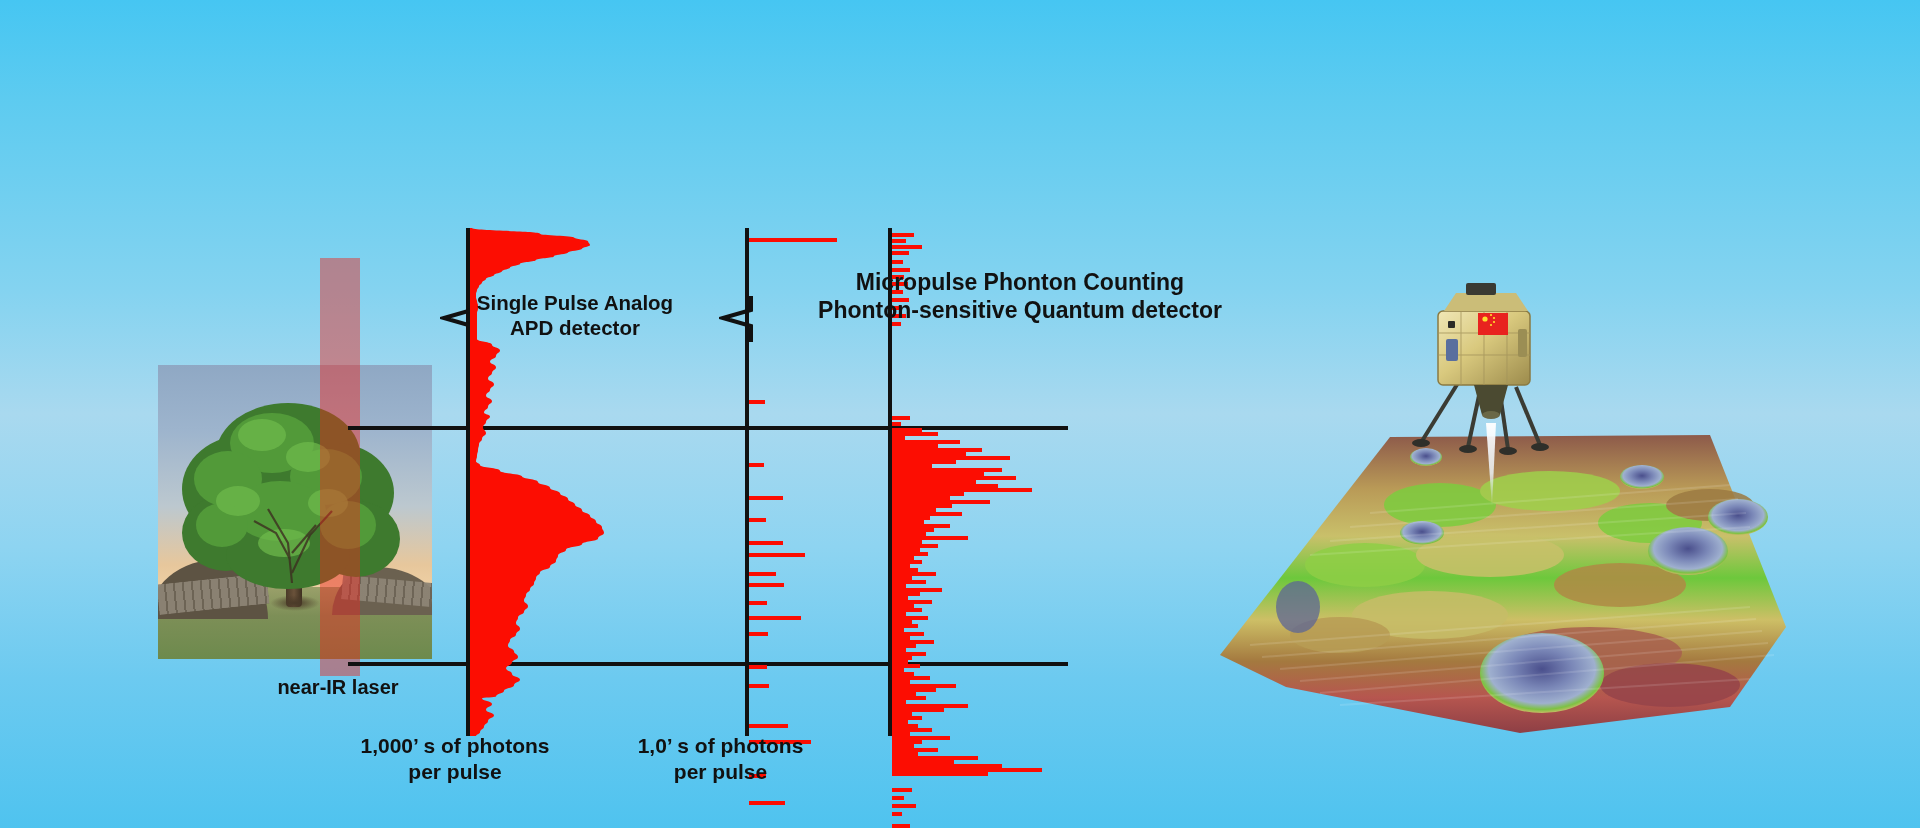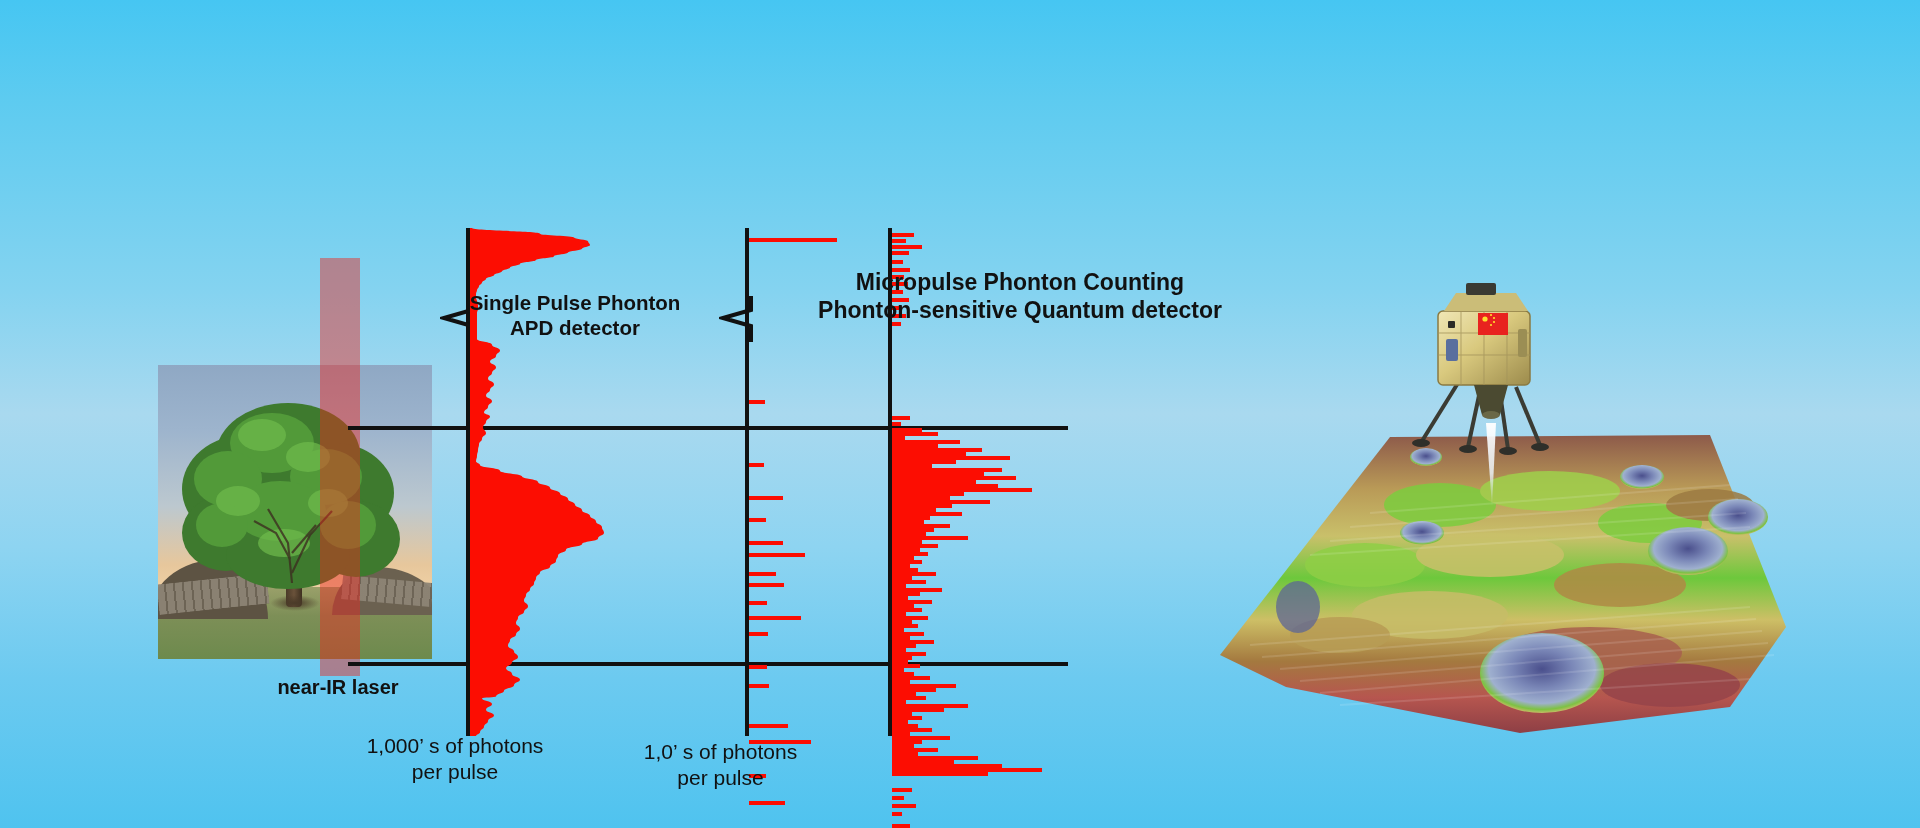--- a/index.html
+++ b/index.html
@@ -67,29 +67,29 @@
     white-space: pre-line;
   }
   #label-transmit { left: 228px; top: 222px; width: 160px; font-size: 22px; }
   #label-apd      { left: 430px; top: 290px; width: 290px; font-size: 20.5px; }
   #label-quantum  { left: 800px; top: 268px; width: 440px; font-size: 23px; }
   #label-nearir   { left: 238px; top: 675px; width: 200px; font-size: 20px; }
 
   .axis-cap {
     position: absolute;
     font-family: "Liberation Sans", sans-serif;
-    font-weight: normal;
+    font-weight: bold;
     font-size: 21px;
     color: #111111;
     text-align: center;
     line-height: 1.25;
     white-space: pre-line;
   }
   #cap-1 { left: 350px; top: 733px; width: 210px; }
-  #cap-2 { left: 618px; top: 733px; width: 205px; margin-top: 6px; }
+  #cap-2 { left: 618px; top: 733px; width: 205px; }
   #cap-3 { left: 828px; top: 733px; width: 225px; }
 
   
   #photo-wrap {
     position: absolute;
     left: 158px; top: 365px;
     width: 274px; height: 294px;
     overflow: hidden;
     box-shadow: 0 0 0 0px rgba(0,0,0,0);
   }
@@ -396,21 +396,21 @@
         <div class="bar" style="top: 536px; width: 110px; background: rgb(252, 13, 2);"></div>
         <div class="bar" style="top: 540px; width: 150px; background: rgb(252, 13, 2);"></div>
         <div class="bar" style="top: 544px; width: 96px; background: rgb(252, 13, 2);"></div>
         <div class="bar" style="top: 560px; width: 20px; background: rgb(252, 13, 2);"></div>
         <div class="bar" style="top: 568px; width: 12px; background: rgb(252, 13, 2);"></div>
         <div class="bar" style="top: 576px; width: 24px; background: rgb(252, 13, 2);"></div>
         <div class="bar" style="top: 584px; width: 10px; background: rgb(252, 13, 2);"></div>
         <div class="bar" style="top: 596px; width: 18px; background: rgb(252, 13, 2);"></div>
       </div>
 
-    <div class="lbl" id="label-apd">Single Pulse Phonton
+    <div class="lbl" id="label-apd">Single Pulse Analog
 APD detector</div>
     <div class="lbl" id="label-quantum">Micropulse Phonton Counting
 Phonton-sensitive Quantum detector</div>
     <div class="lbl" id="label-nearir">near-IR laser</div>
 
     <div class="axis-cap" id="cap-1">1,000’  s of photons
 per pulse</div>
     <div class="axis-cap" id="cap-2">1,0’  s of photons
 per pulse</div>
   </div>

